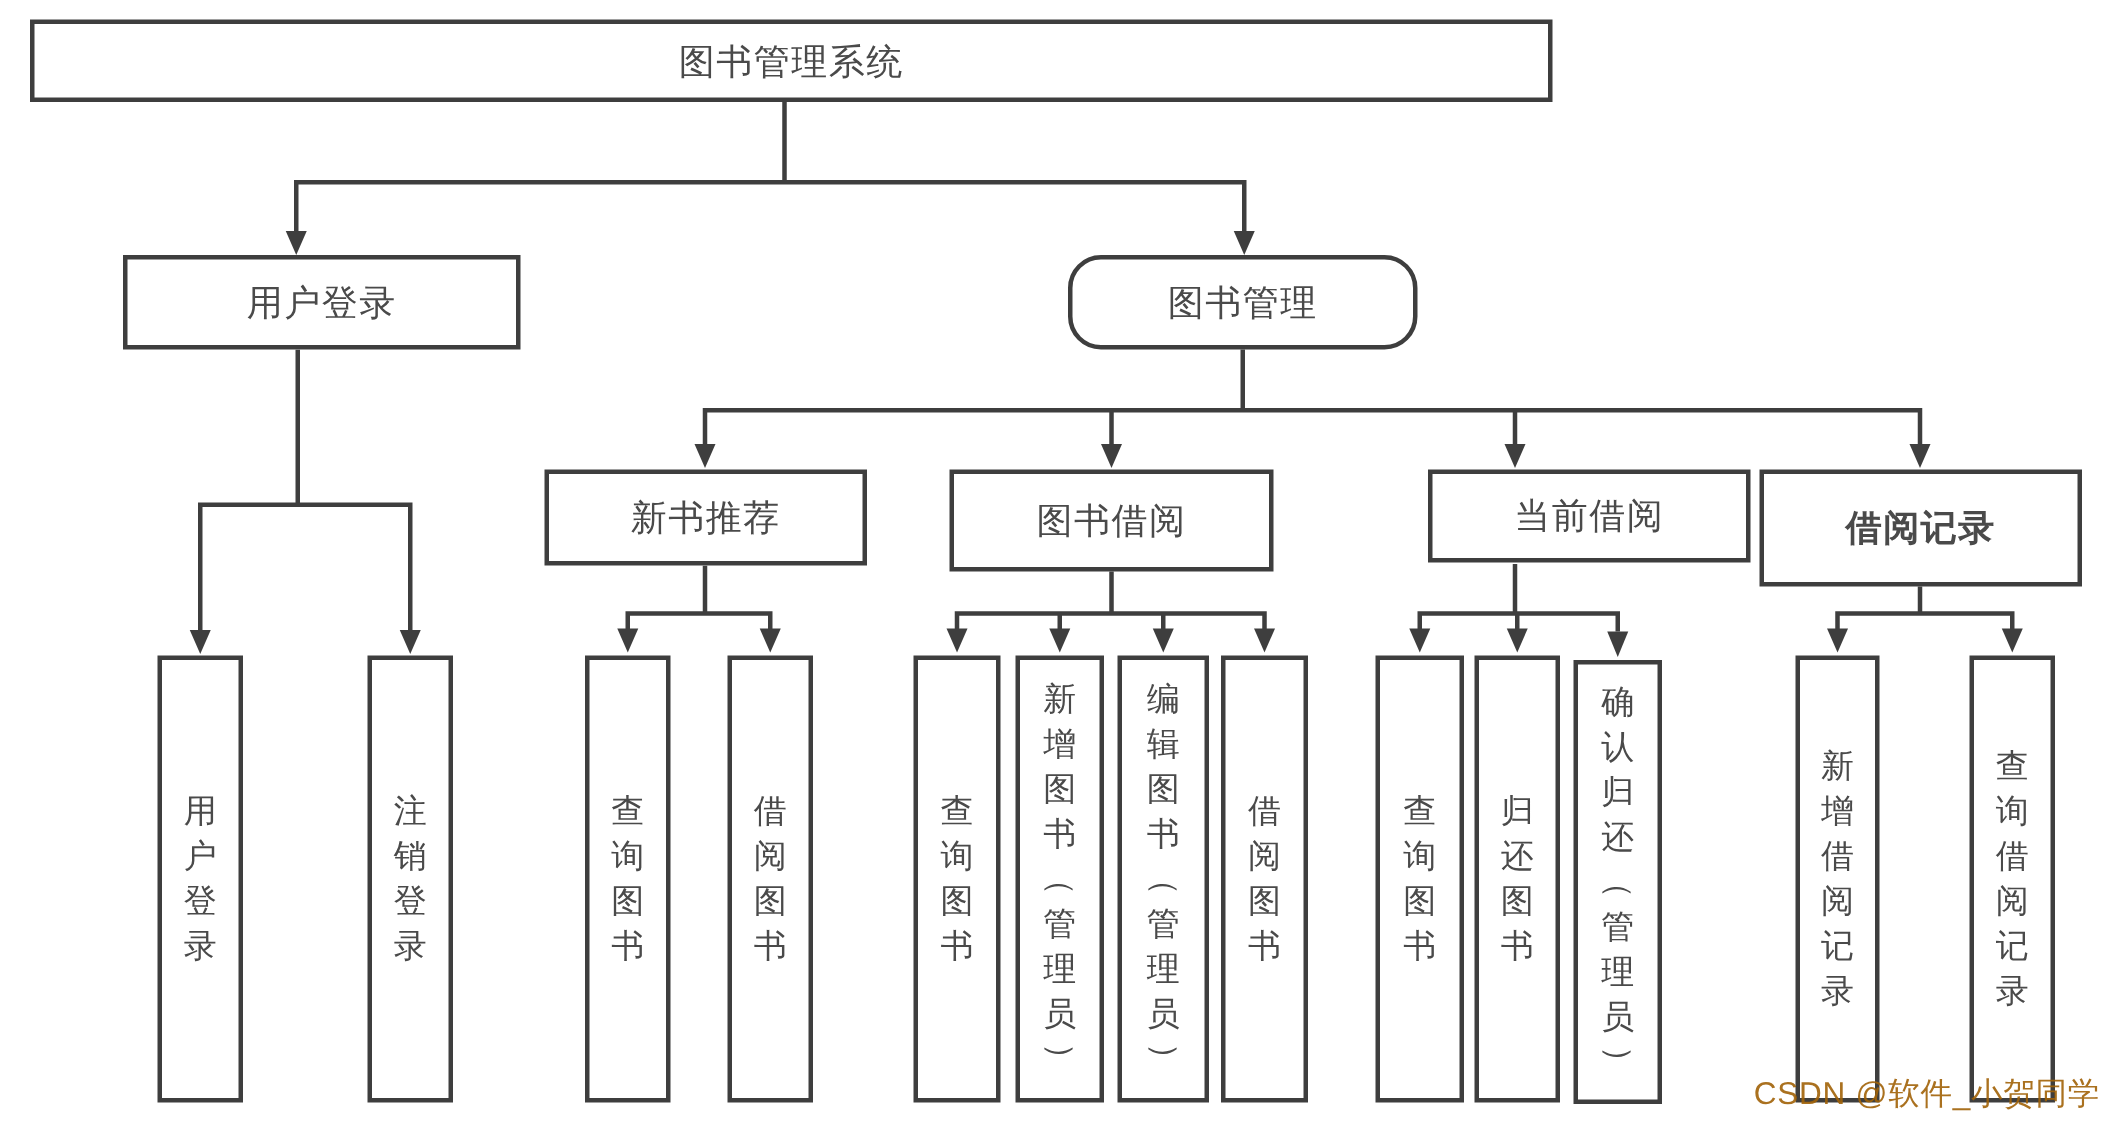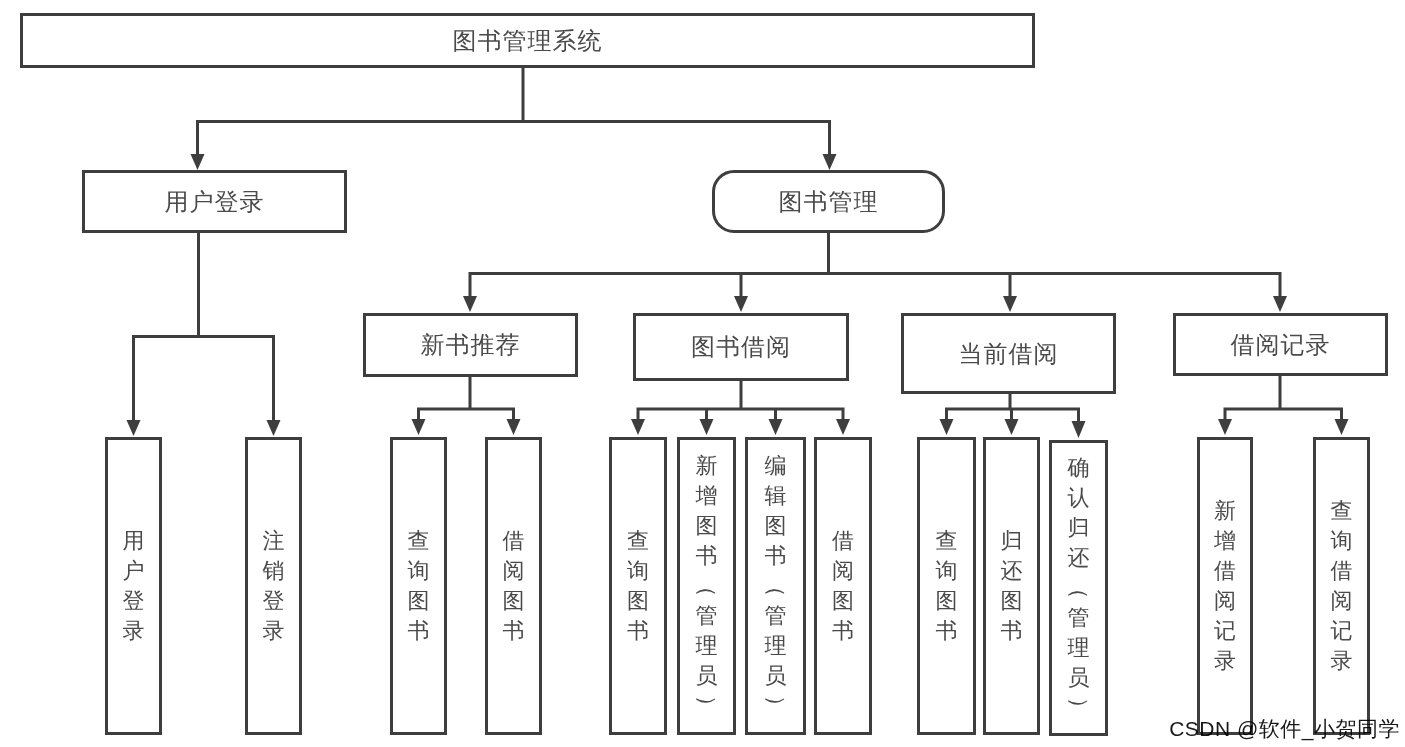--- a/index.html
+++ b/index.html
@@ -42,21 +42,21 @@
     line-height: 30px;
     height: 30px;
     text-align: center;
   }
   .vbox span.rot { transform: rotate(90deg); }
   .watermark {
     position: absolute;
     right: 5px;
     bottom: 4px;
     font-size: 21px;
-    color: #000000;
+    color: #a16207;
     letter-spacing: 0.5px;
     z-index: 10;
     opacity: 0.9;
   }
 </style>
 </head>
 <body>
 
 <div class="stage">
 
@@ -100,22 +100,22 @@
     </g>
   </svg>
 
   <div class="box hbox" style="left:20px; top:13px; width:1015px; height:55px;">图书管理系统</div>
 
   <div class="box hbox" style="left:82px; top:170px; width:265px; height:63px;">用户登录</div>
   <div class="box hbox" style="left:712px; top:170px; width:233px; height:63px;border-radius:22px;">图书管理</div>
 
   <div class="box hbox" style="left:363px; top:313px; width:215px; height:64px;">新书推荐</div>
   <div class="box hbox" style="left:633px; top:313px; width:216px; height:68px;">图书借阅</div>
-  <div class="box hbox" style="left:901px; top:313px; width:215px; height:81px;">当前借阅</div>
-  <div class="box hbox" style="left:1173px; top:313px; width:215px; height:63px;">借阅记录</div>
+  <div class="box hbox" style="left:952px; top:313px; width:215px; height:62px;">当前借阅</div>
+  <div class="box hbox" style="left:1173px; top:313px; width:215px; height:78px;font-weight:bold;">借阅记录</div>
 
   <div class="box vbox" style="left:105px; top:437px; width:57px; height:298px;">
       <span>用</span>
       <span>户</span>
       <span>登</span>
       <span>录</span>
     </div>
   <div class="box vbox" style="left:245px; top:437px; width:57px; height:298px;">
       <span>注</span>
       <span>销</span>

